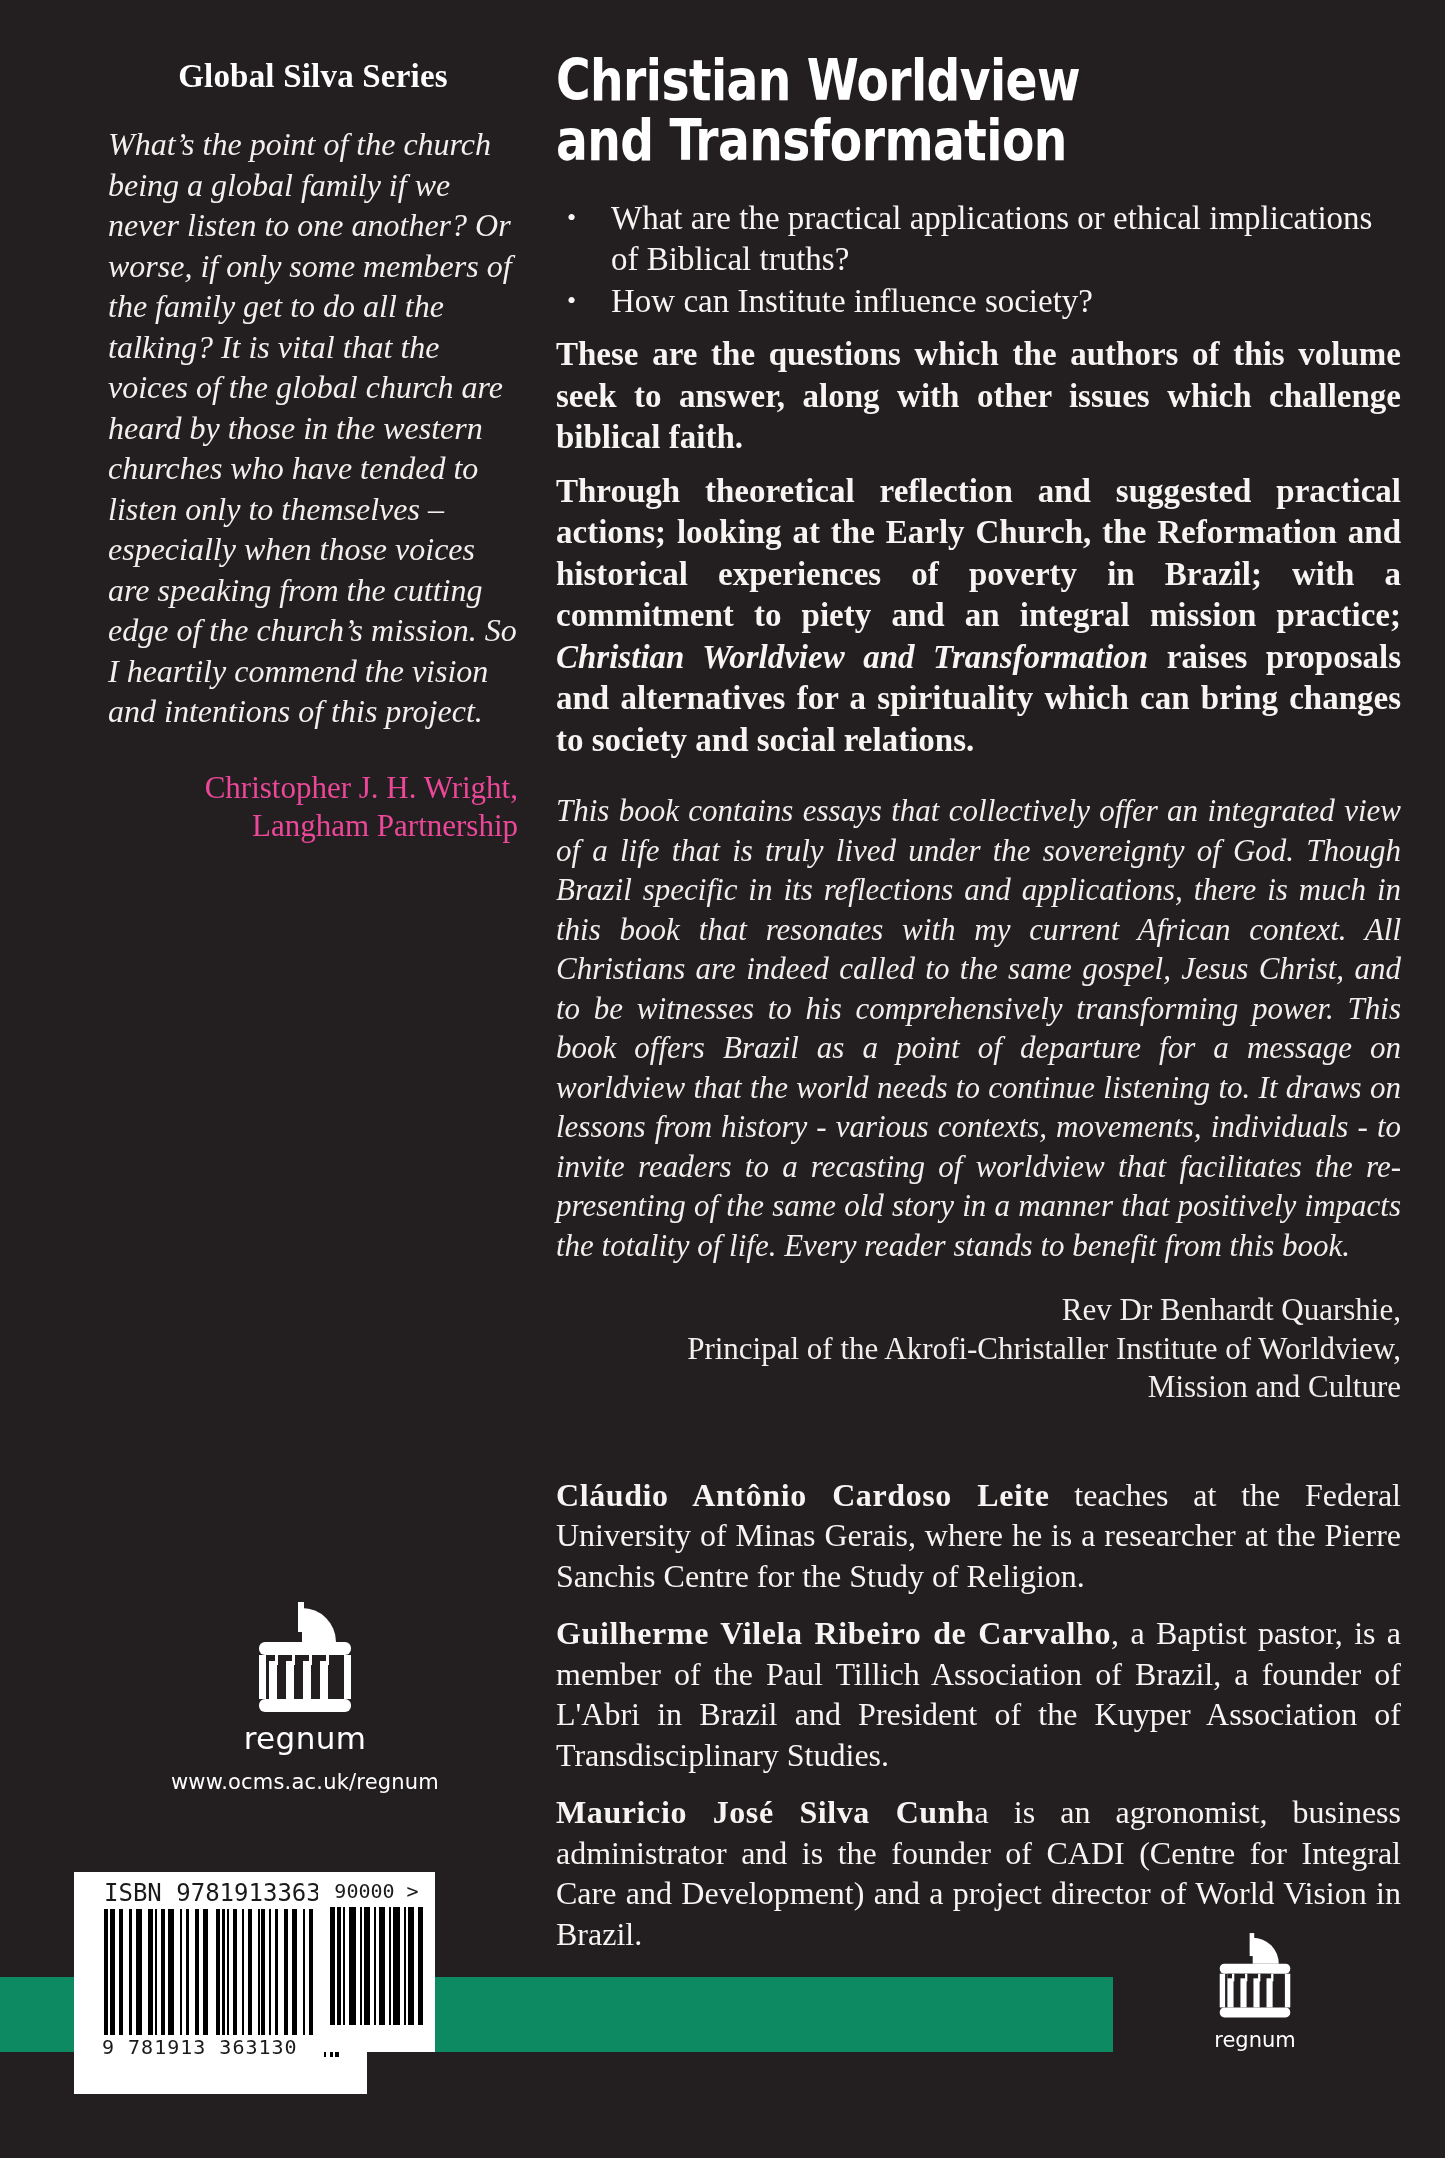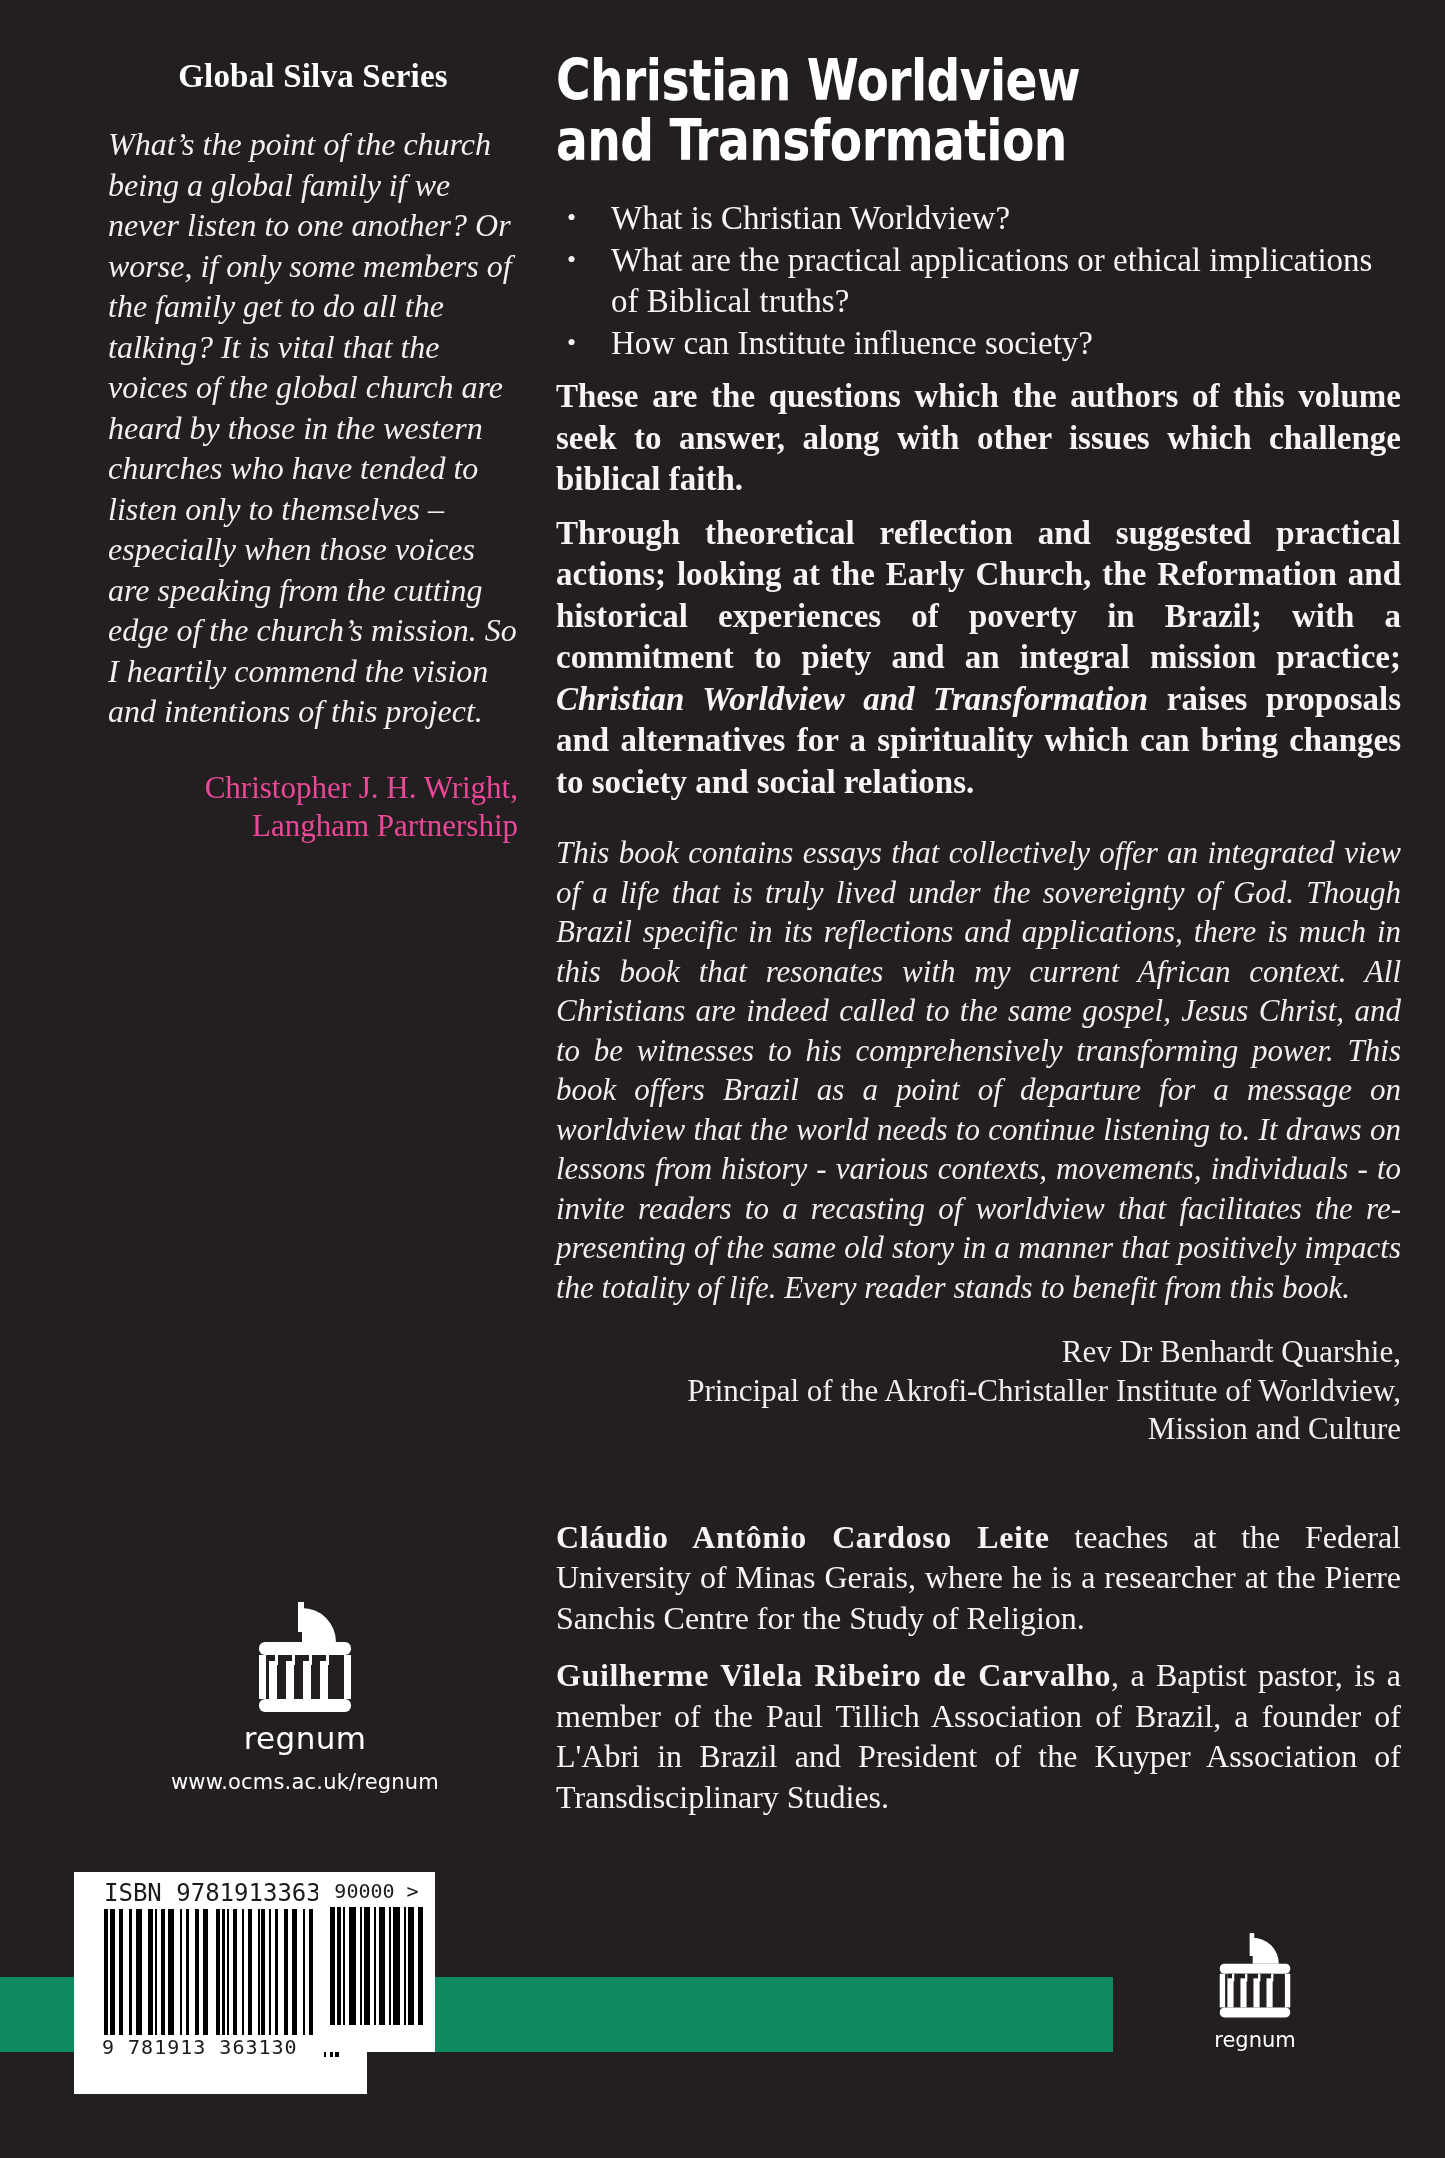--- a/index.html
+++ b/index.html
@@ -401,40 +401,40 @@
         <span style="width: 4.2px; background: rgb(0, 0, 0);"></span>
       </div>
   </div>
 
   <div id="right-col">
 
     <div id="main-title">Christian Worldview
 and Transformation</div>
 
     <ul id="question-list">
-      <li>What is Christian Worldview?</li>
       <li>What are the practical applications or ethical implications of Biblical truths?</li>
       <li>How can Institute influence society?</li>
     </ul>
 
     <p class="body-para">These are the questions which the authors of this volume seek to answer, along with other issues which challenge biblical faith.</p>
 
     <p class="body-para"><span>Through theoretical reflection and suggested practical actions; looking at the Early Church, the Reformation and historical experiences of poverty in Brazil; with a commitment to piety and an integral mission practice; </span><em>Christian Worldview and Transformation</em><span> raises proposals and alternatives for a spirituality which can bring changes to society and social relations.</span></p>
 
     <p id="quarshie-quote">This book contains essays that collectively offer an integrated view of a life that is truly lived under the sovereignty of God. Though Brazil specific in its reflections and applications, there is much in this book that resonates with my current African context. All Christians are indeed called to the same gospel, Jesus Christ, and to be witnesses to his comprehensively transforming power. This book offers Brazil as a point of departure for a message on worldview that the world needs to continue listening to. It draws on lessons from history - various contexts, movements, individuals - to invite readers to a recasting of worldview that facilitates the re-presenting of the same old story in a manner that positively impacts the totality of life. Every reader stands to benefit from this book.</p>
 
     <div id="quarshie-attrib">
       <div>Rev Dr Benhardt Quarshie,</div>
       <div>Principal of the Akrofi-Christaller Institute of Worldview,</div>
       <div>Mission and Culture</div>
     </div>
 
     <div id="bios">
       <p class="bio"><span class="bio-name">Cláudio Antônio Cardoso Leite</span><span> teaches at the Federal University of Minas Gerais, where he is a researcher at the Pierre Sanchis Centre for the Study of Religion.</span></p>
       <p class="bio"><span class="bio-name">Guilherme Vilela Ribeiro de Carvalho</span><span>, a Baptist pastor, is a member of the Paul Tillich Association of Brazil, a founder of L'Abri in Brazil and President of the Kuyper Association of Transdisciplinary Studies.</span></p>
+      <p class="bio"><span class="bio-name">Mauricio José Silva Cunh</span><span>a is an agronomist, business administrator and is the founder of CADI  (Centre for Integral Care and Development) and a project director of World Vision in Brazil.</span></p>
     </div>
   </div>
 
   <div id="regnum-corner">
     <svg width="100" height="92" viewBox="0 0 130 120">
       <path d="M58 4 L64 4 L64 34 L58 34 Z" fill="#ffffff"></path>
       <path d="M62 10 A34 34 0 0 1 96 44 L62 44 Z" fill="#ffffff"></path>
       <rect x="19" y="44" width="92" height="13" rx="6" fill="#ffffff"></rect>
       <rect x="29" y="57" width="8" height="44" fill="#ffffff"></rect>
       <rect x="46" y="57" width="8" height="44" fill="#ffffff"></rect>

